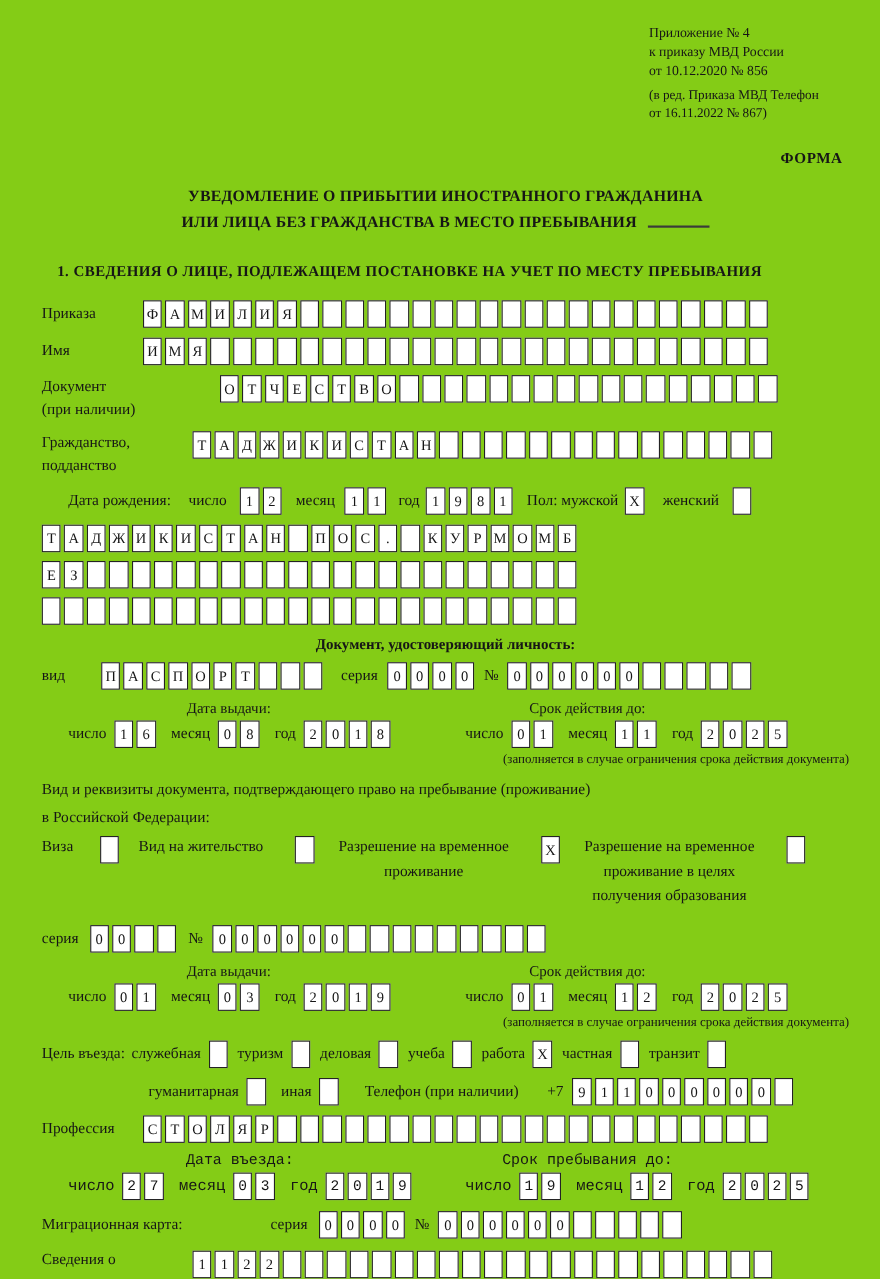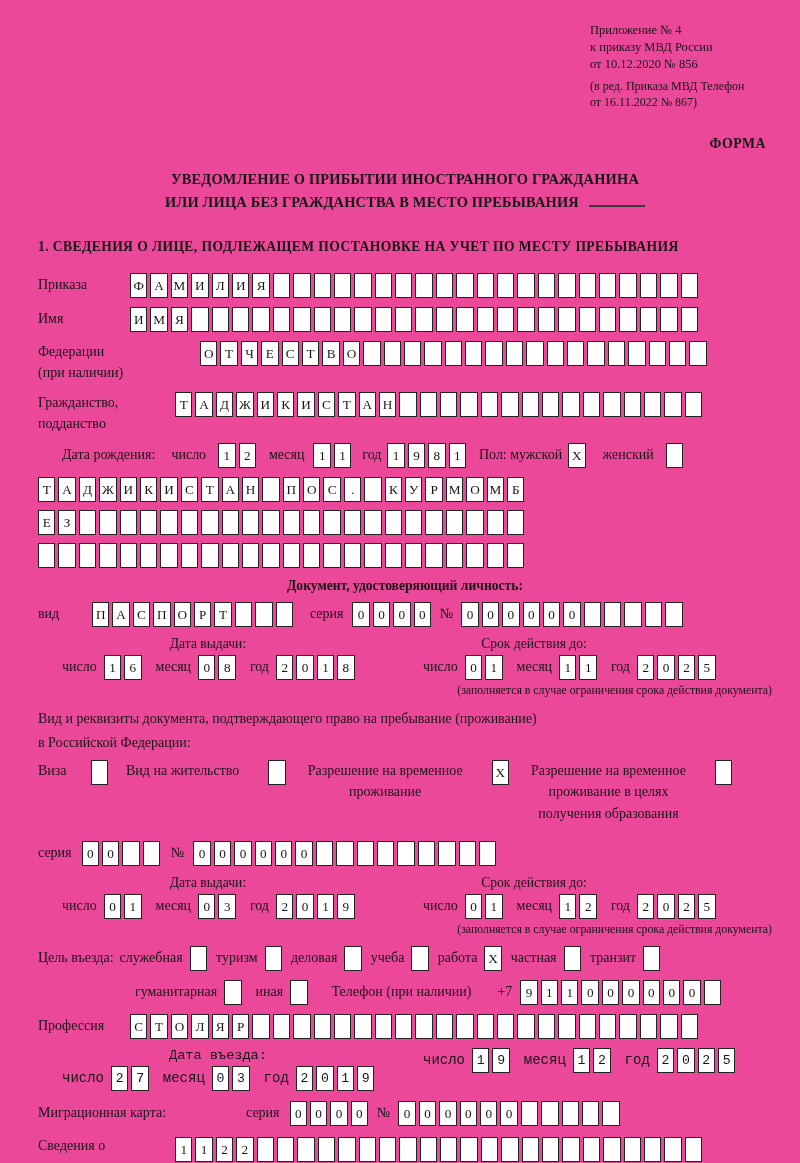--- a/index.html
+++ b/index.html
@@ -1,29 +1,29 @@
 <!DOCTYPE html>
 <html lang="ru"><head>
 <meta charset="utf-8">
 <style>
   html,body{margin:0;padding:0;background:#ffffff;}
   .page{
     width:800px;height:1163px;box-sizing:border-box;
     padding:22px 28px 10px 38px;
     font-family:"Liberation Serif","DejaVu Serif",serif;
-    color:#161616;font-size:14px;position:relative;overflow:hidden;background:#ec4899;
+    color:#161616;font-size:14px;position:relative;overflow:hidden;background:#84cc16;
   }
   
   .appendix{margin-left:auto;margin-right:4px;width:178px;font-size:12.5px;line-height:1.35;}
   .appendix .gap{height:5px;}
   .appendix .edline{font-size:12px;}
   .forma{font-weight:bold;text-align:right;padding-right:6px;margin-top:26px;margin-bottom:16px;font-size:13.8px;letter-spacing:.5px;}
   .title{text-align:center;font-weight:bold;font-size:14.4px;line-height:1.62;margin-bottom:24px;letter-spacing:.2px;}
   .blank{display:inline-block;width:56px;border-bottom:2.4px solid #3a3a3a;height:.95em;margin-left:10px;}
-  .sec-head{font-weight:bold;font-size:13.6px;letter-spacing:.4px;margin-bottom:18px;}
+  .sec-head{font-weight:bold;font-size:13.6px;letter-spacing:.4px;margin-bottom:18px;margin-left:14px;}
 
   
   .frow{display:flex;align-items:center;margin-bottom:9px;}
   .frow.top{align-items:flex-start;}
   .flabel{flex:none;}
   .ml{line-height:1.5;}
   .cells{display:flex;flex-wrap:nowrap;}
   .cell{
     flex:none;width:15.4px;height:23px;border:1.6px solid #232323;margin-right:3px;
     display:inline-flex;align-items:center;justify-content:center;
@@ -150,21 +150,21 @@
         <span class="cell"></span>
         <span class="cell"></span>
         <span class="cell"></span>
         <span class="cell"></span>
         <span class="cell"></span>
       </div>
   </div>
 
   <div class="frow top">
     <div class="flabel w162 ml">
-      <div>Федерации</div>
+      <div>Документ</div>
       <div>(при наличии)</div>
     </div>
     <div class="cells">
         <span class="cell">О</span>
         <span class="cell">Т</span>
         <span class="cell">Ч</span>
         <span class="cell">Е</span>
         <span class="cell">С</span>
         <span class="cell">Т</span>
         <span class="cell">В</span>
@@ -634,20 +634,21 @@
         <span class="lab2">год</span>
         <span class="cells">
             <span class="cell">2</span>
             <span class="cell">0</span>
             <span class="cell">1</span>
             <span class="cell">9</span>
           </span>
       </div>
     </div>
     <div class="dg2">
+      <div class="date-head">Срок пребывания до:</div>
       <div class="date-row">
         <span class="lab">число</span>
         <span class="cells">
             <span class="cell">1</span>
             <span class="cell">9</span>
           </span>
         <span class="lab2">месяц</span>
         <span class="cells">
             <span class="cell">1</span>
             <span class="cell">2</span>

